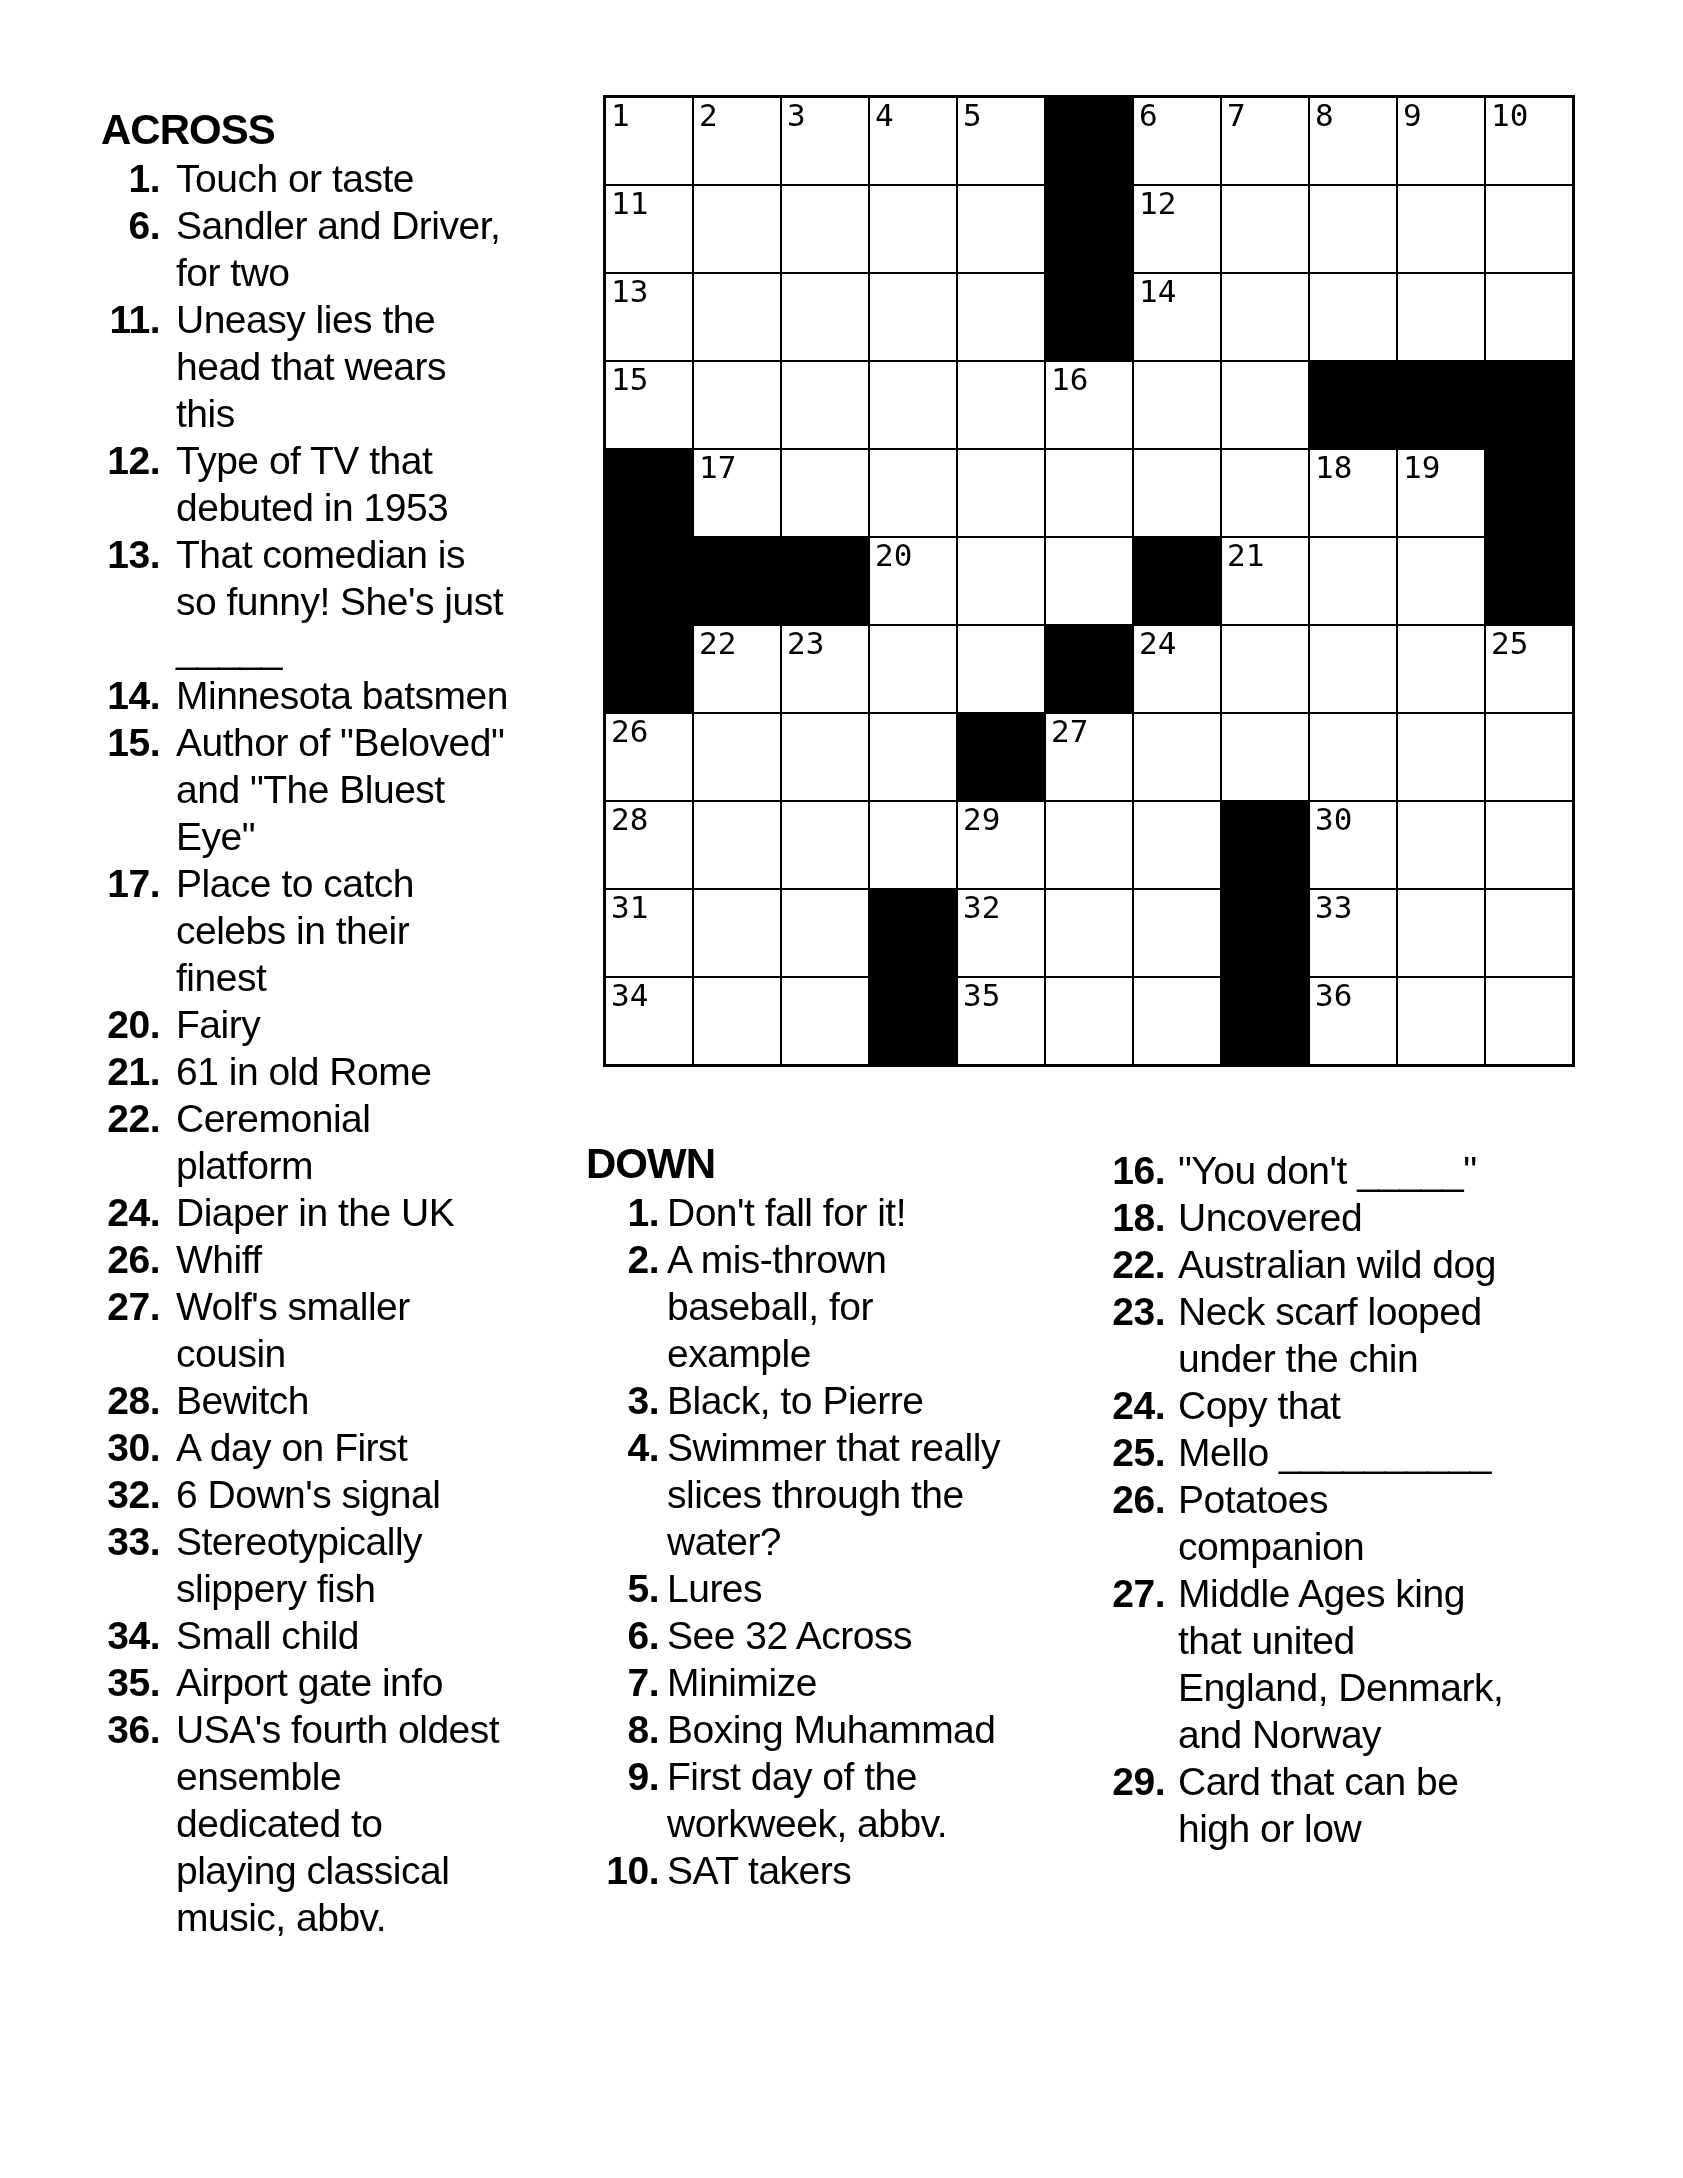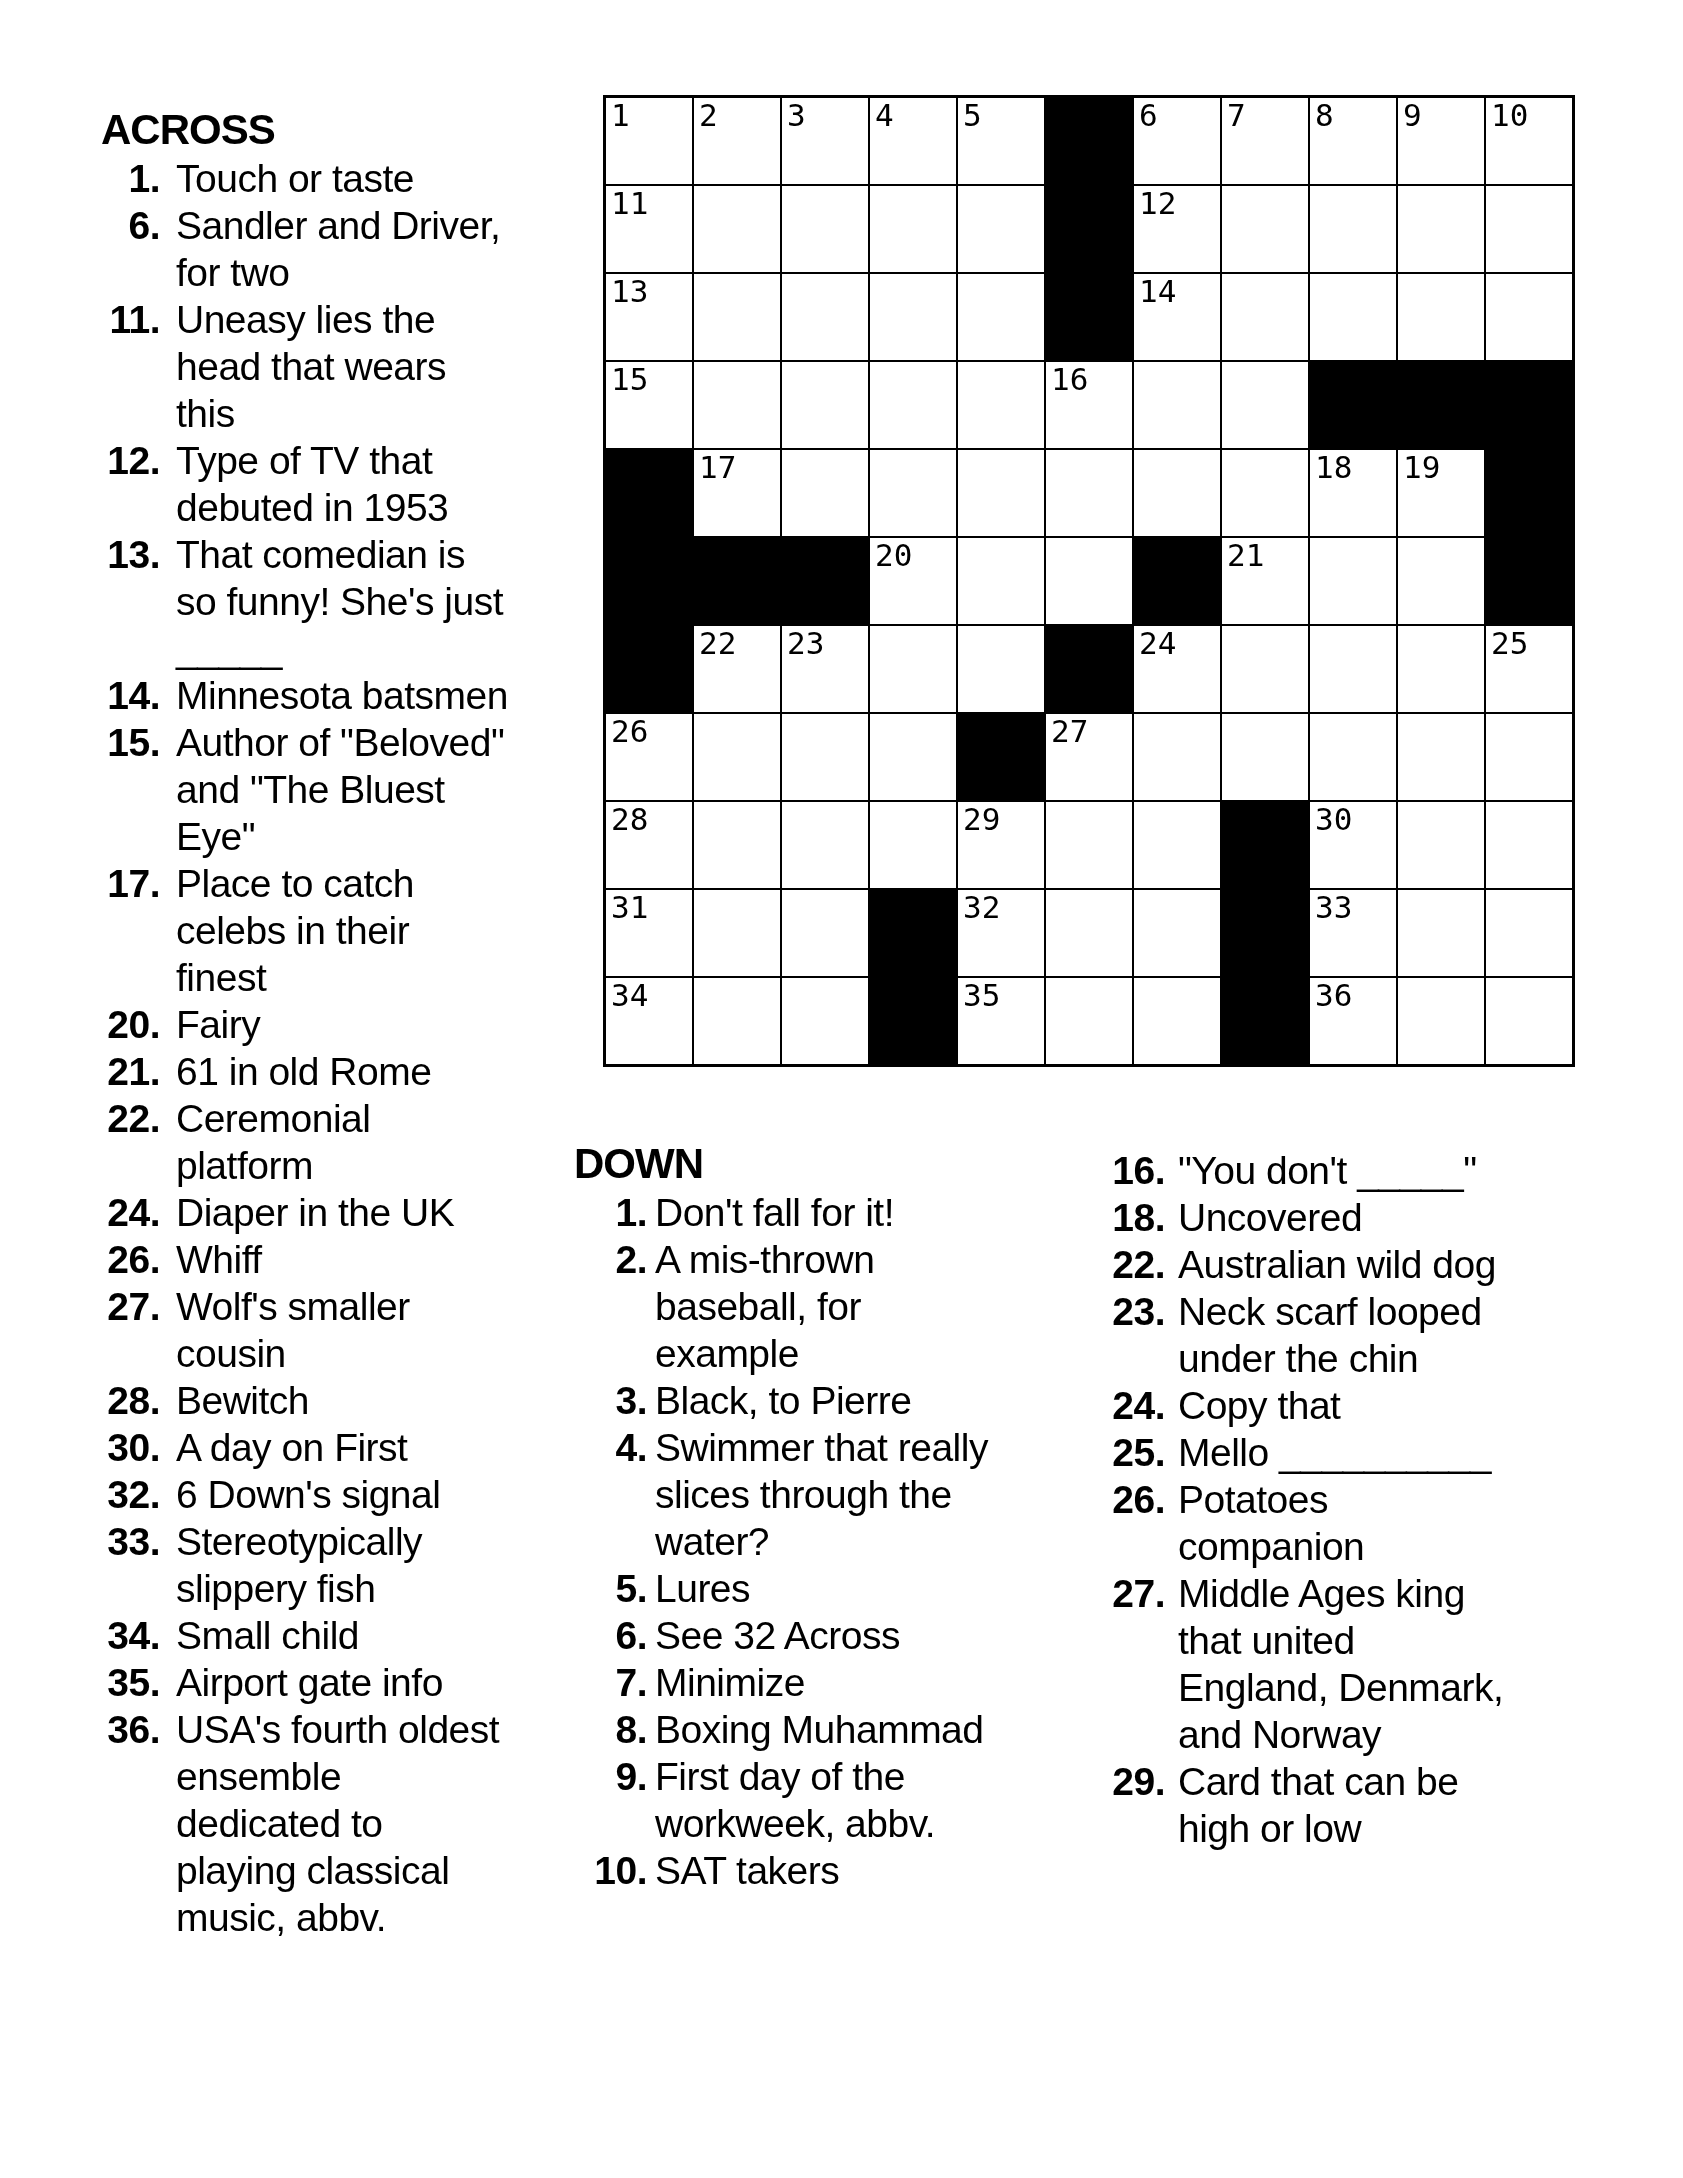--- a/index.html
+++ b/index.html
@@ -53,21 +53,21 @@
     left: 91px;
     top: 107px;
     width: 485px;
   }
   #across-section .section-title { padding-left: 10px; }
   #across-section .clue-num { width: 69px; margin-right: 16px; }
   #across-section .clue-text { width: 391px; }
 
   #down-left-section {
     position: absolute;
-    left: 568px;
+    left: 580px;
     top: 1141px;
     width: 500px;
   }
   #down-left-section .section-title { padding-left: 6px; }
   #down-left-section .clue-num { width: 79px; margin-right: 8px; }
   #down-left-section .clue-text { width: 406px; }
 
   #down-right-section {
     position: absolute;
     left: 1082px;

